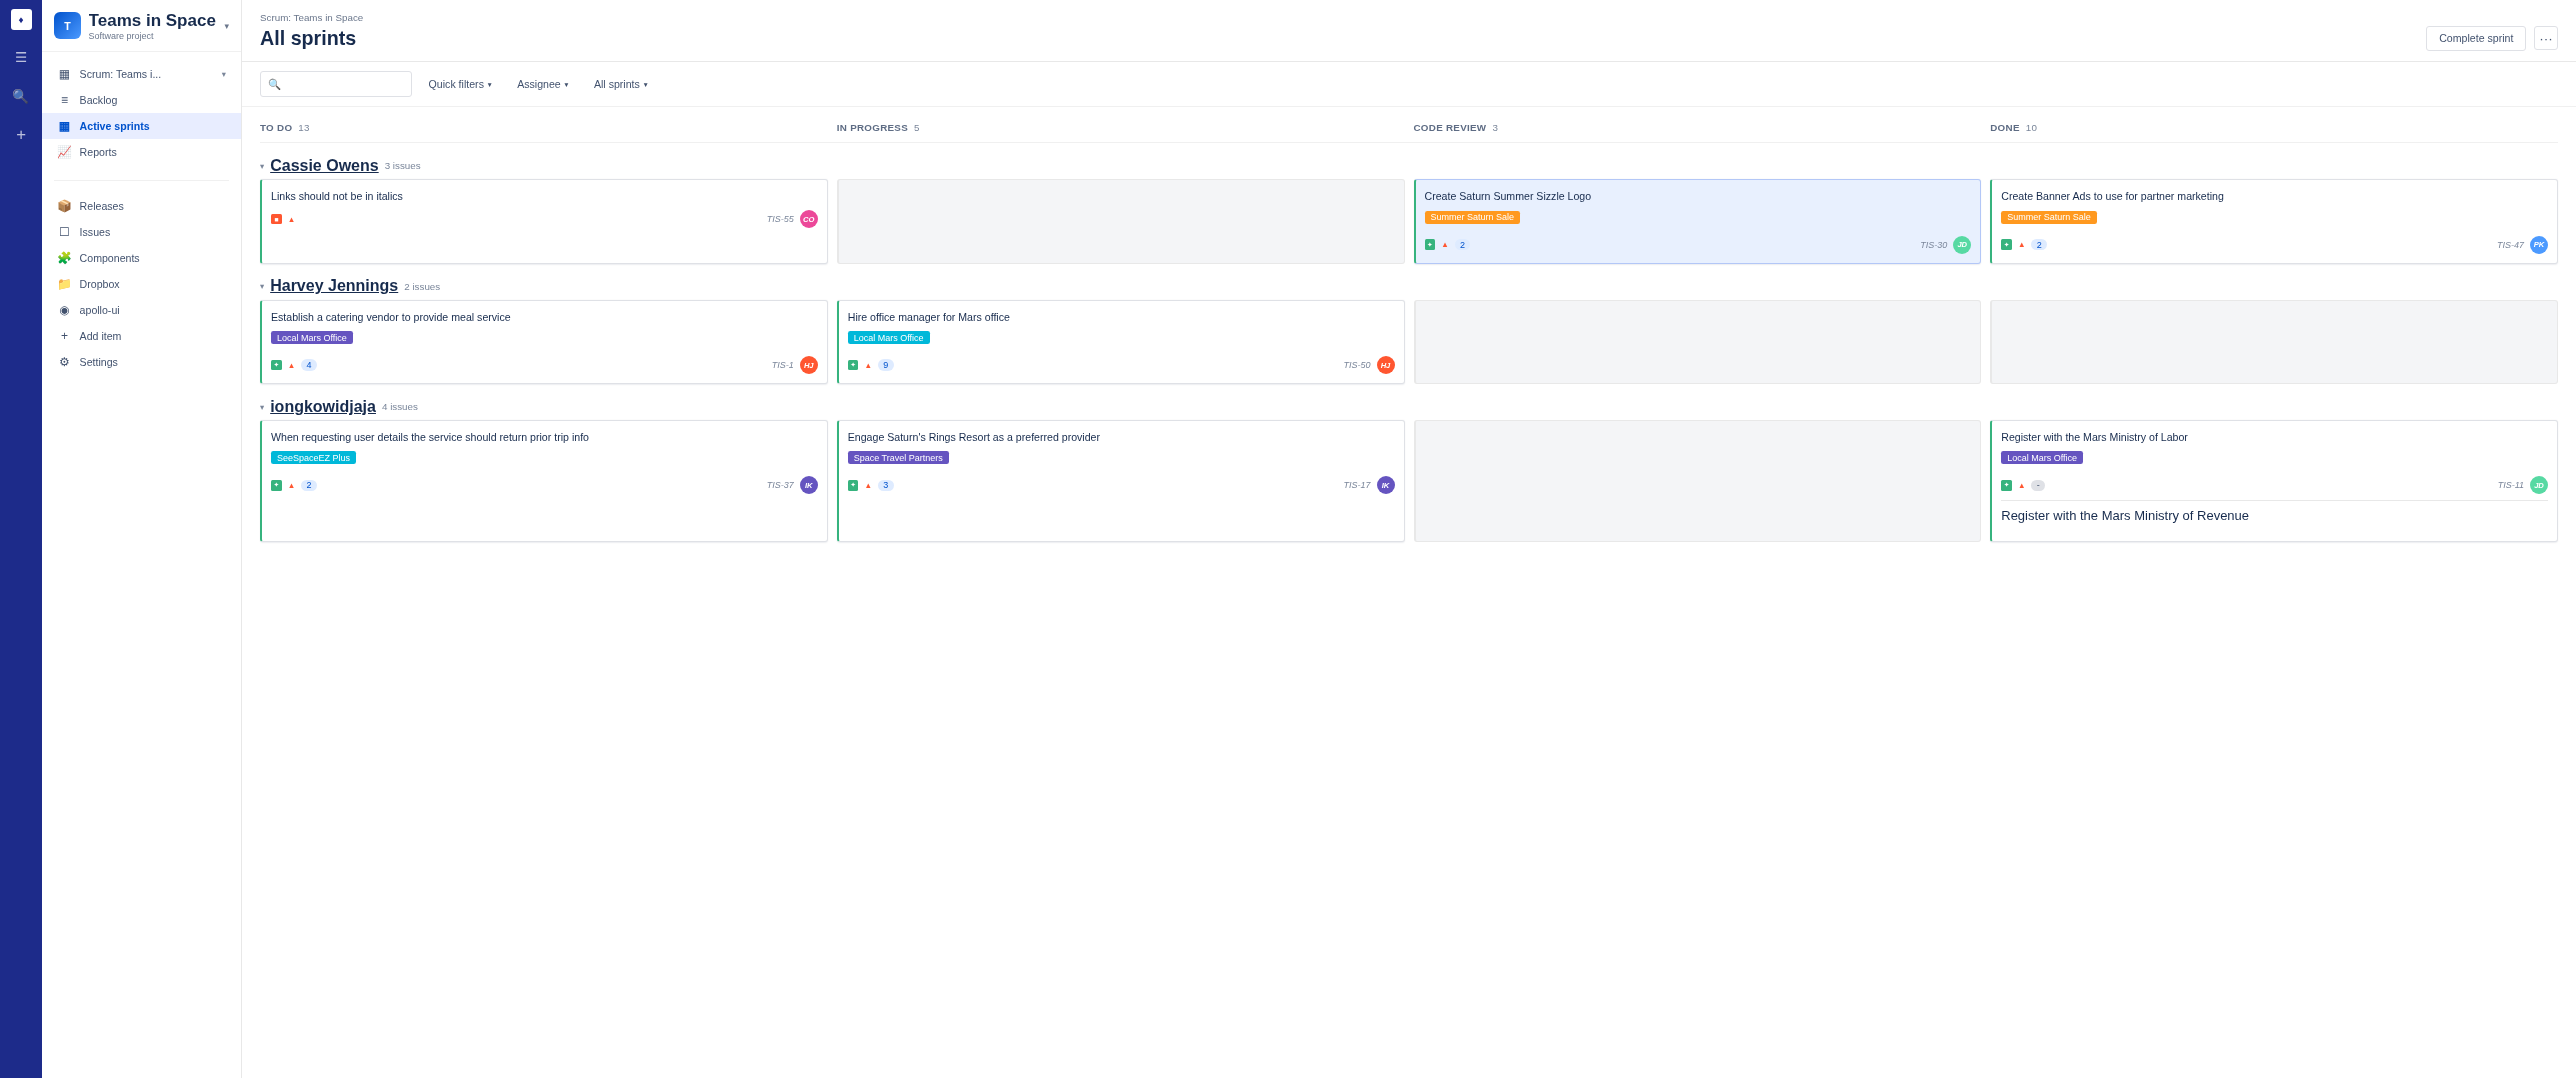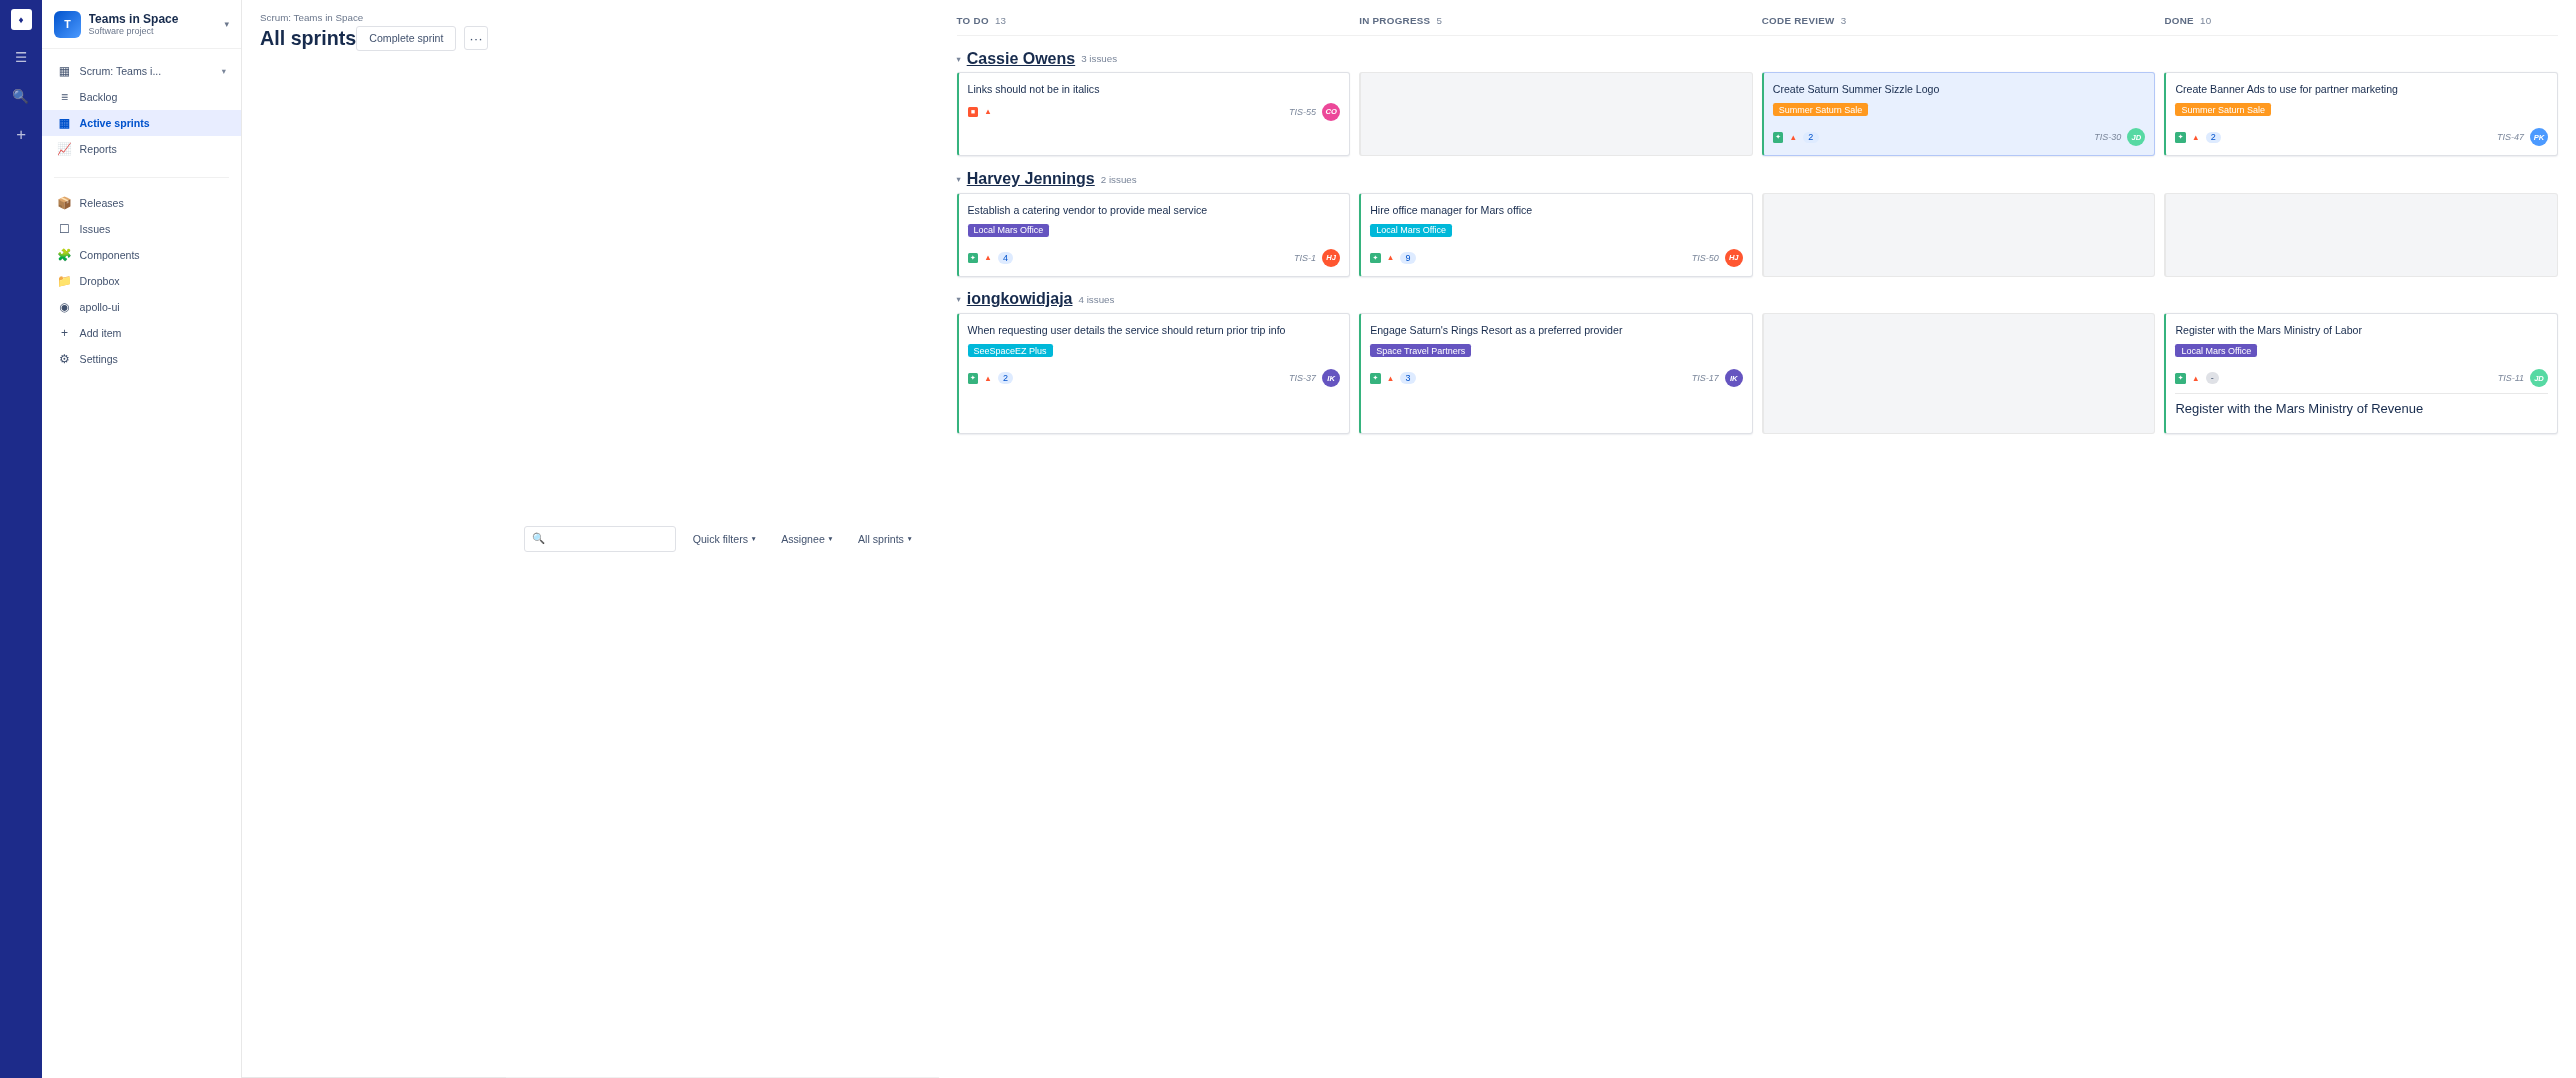--- a/index.html
+++ b/index.html
@@ -46,42 +46,42 @@
       display: flex; align-items: center; padding: 10.6px 12px; gap: 7.6px;
       border-bottom: 0.8px solid #f0f0f0;
     }
     .project-avatar {
       width: 27px; height: 27px; border-radius: 6px;
       background: linear-gradient(135deg, #0052cc, #4c9aff);
       display: flex; align-items: center; justify-content: center;
       color: #fff; font-weight: 700; font-size: 10.6px; flex-shrink: 0;
     }
     .project-info { flex: 1; min-width: 0; }
-    .project-name { font-weight: 600; font-size: 12px; color: #172b4d; white-space: nowrap; overflow: hidden; text-overflow: ellipsis; }
+    .project-name { font-weight: 600; font-size: 17px; color: #172b4d; white-space: nowrap; overflow: hidden; text-overflow: ellipsis; }
     .project-sub { font-size: 9px; color: #6b778c; }
     .chevron-icon { color: #6b778c; font-size: 9px; cursor: pointer; }
 
     .sidebar-nav { padding: 9px 0; }
     .nav-item {
       display: flex; align-items: center; gap: 7.6px;
       padding: 6px 15px; cursor: pointer; color: #42526e; font-size: 10.6px;
       border-radius: 0;
     }
     .nav-item.active { background: #e8edff; color: #0052cc; font-weight: 600; }
     .nav-item .nav-icon { font-size: 12px; width: 15px; text-align: center; flex-shrink: 0; }
 
     .sidebar-divider { height: 0.8px; background: #f0f0f0; margin: 6px 12px; }
 
     .sidebar-secondary { padding: 6px 0; }
 
     
     .main {
       flex: 1;
       display: flex;
-      flex-direction: row;
+      flex-direction: column;
       overflow: hidden;
       background: #fff;
     }
 
     
     .topbar {
       padding: 12px 18px 0;
       border-bottom: 0.8px solid #e8e8e8;
     }
     .breadcrumb { font-size: 9.8px; color: #6b778c; margin-bottom: 3px; }

